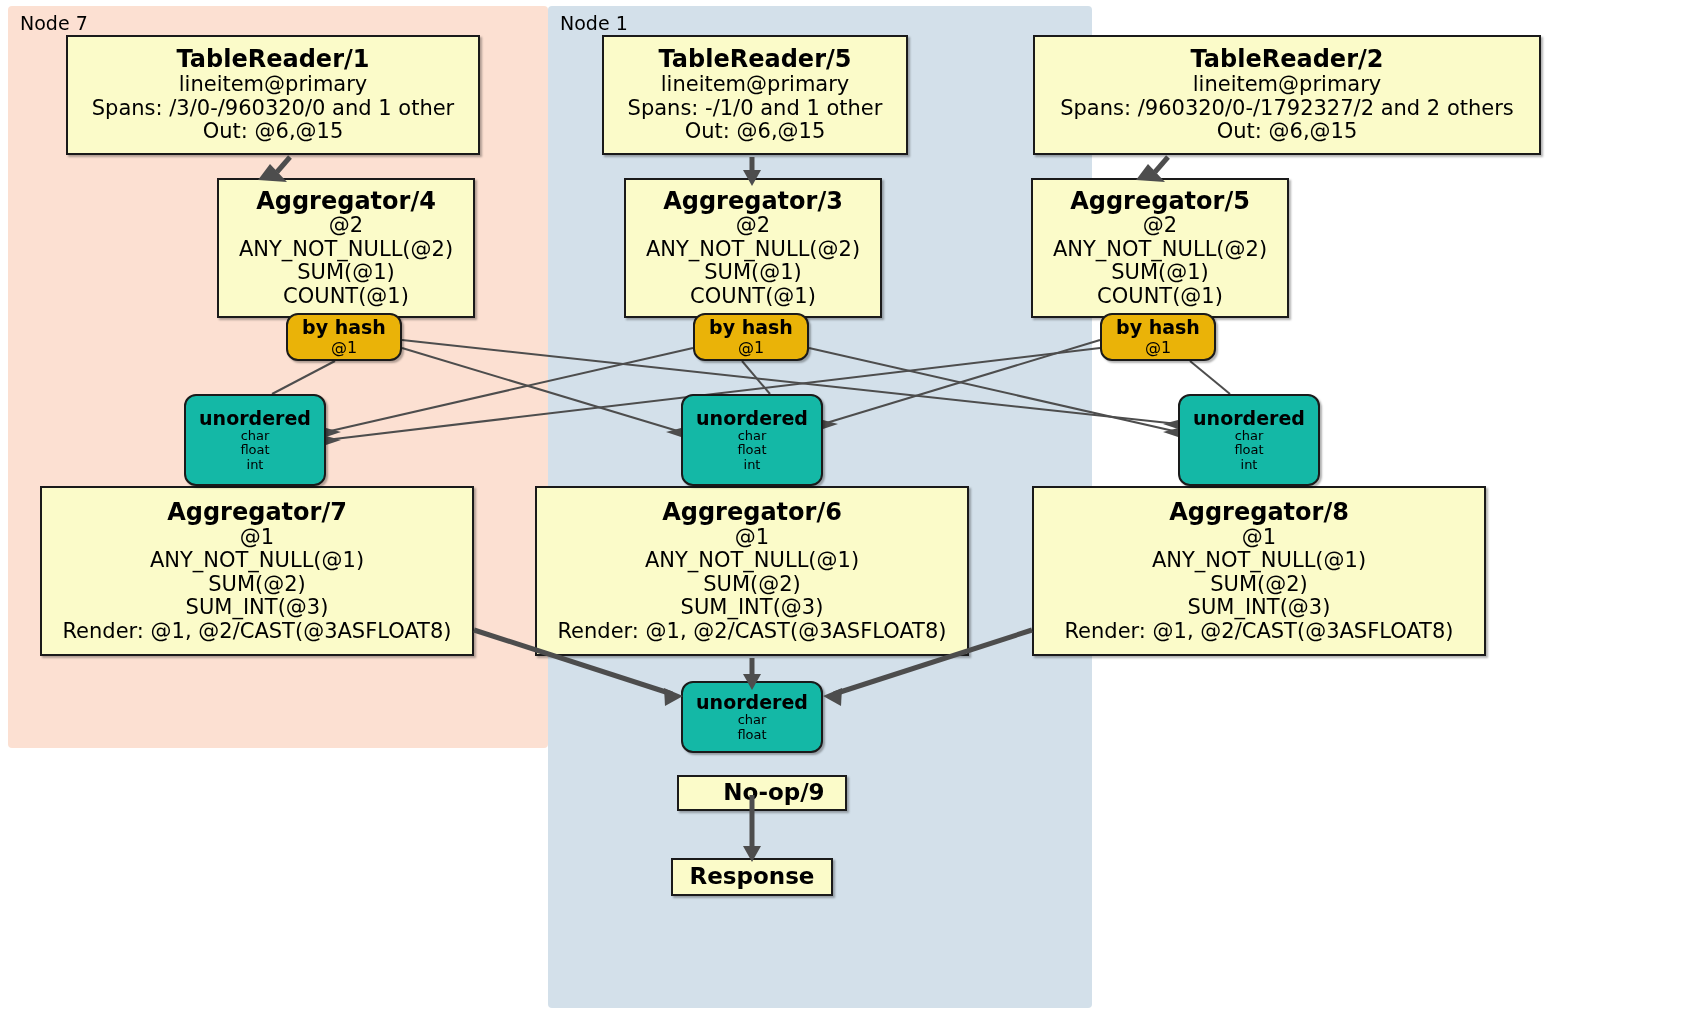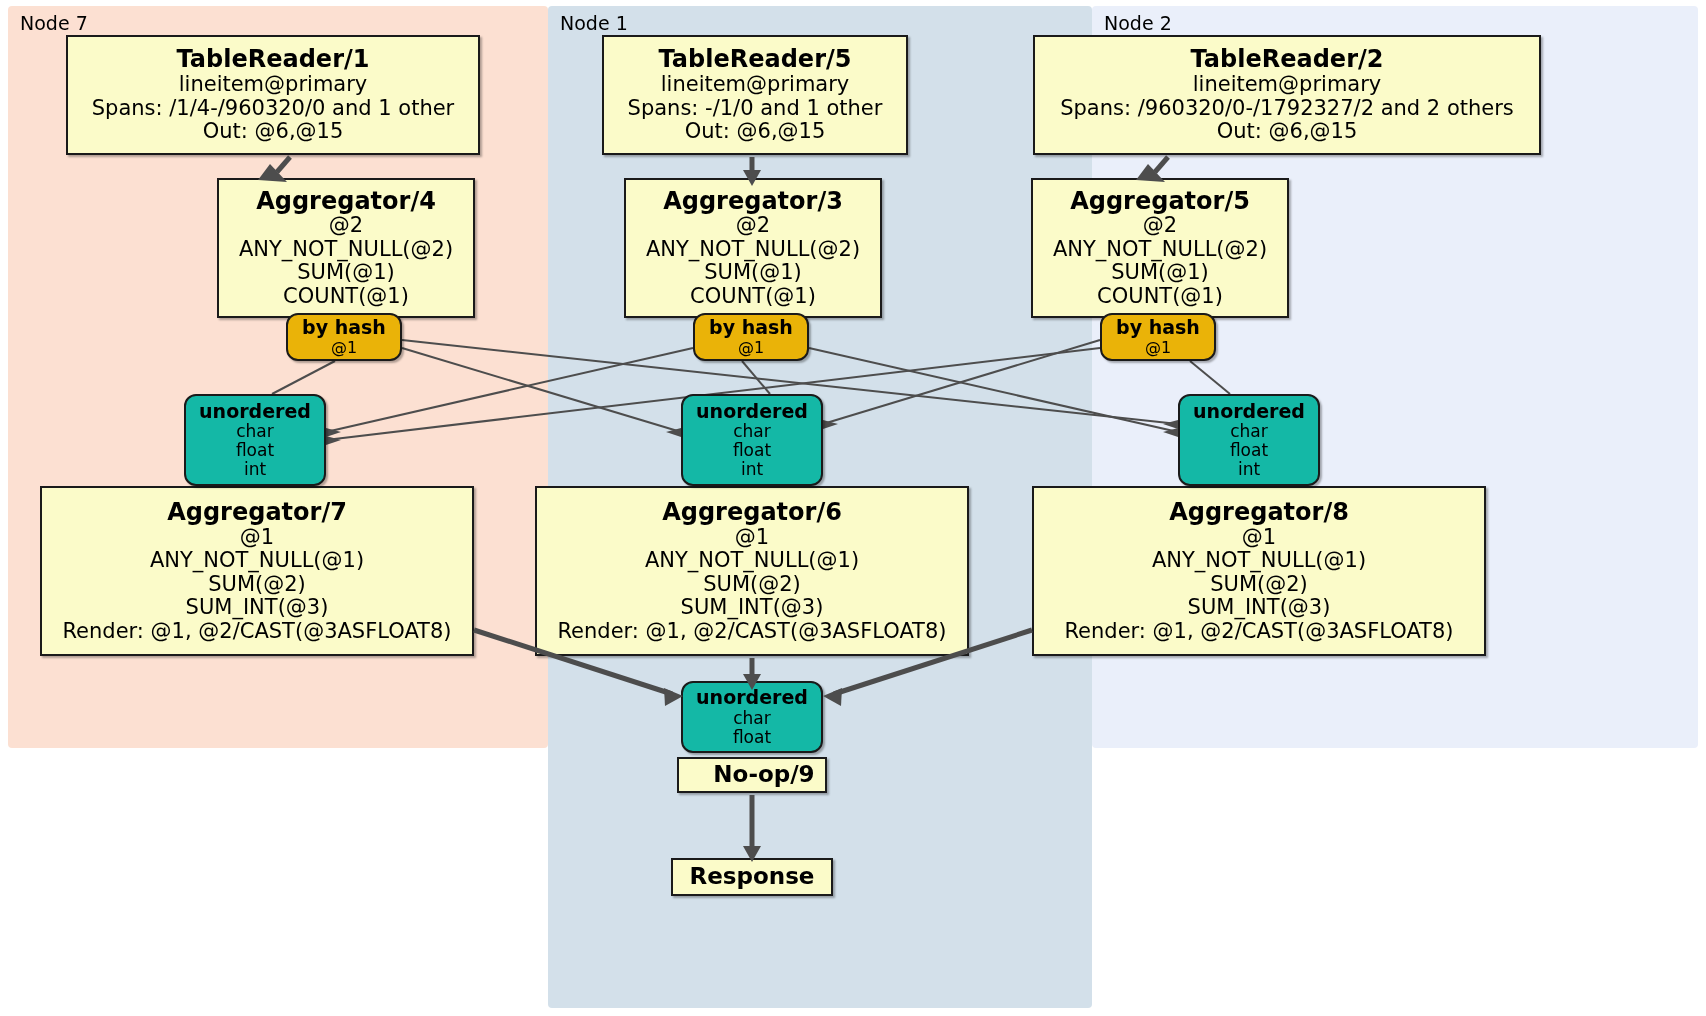--- a/index.html
+++ b/index.html
@@ -72,21 +72,21 @@
     white-space: nowrap;
   }
   .detail {
     font-size: 21px;
     color: #000;
     white-space: nowrap;
   }
   .router-hash .title { font-size: 19px; }
   .router-hash .detail { font-size: 16px; }
   .router-unordered .title { font-size: 19px; }
-  .router-unordered .detail { font-size: 17px; }
+  .router-unordered .detail { font-size: 13px; }
   .small-title { font-size: 23px; }
   svg.edges {
     position: absolute;
     top: 0;
     left: 0;
     width: 1706px;
     height: 1016px;
     pointer-events: none;
   }
   svg.edges.thin { z-index: 7; }
@@ -95,23 +95,20 @@
 </head>
 <body>
 
 <div id="canvas">
 
   <div class="panel" id="panel-node3" style="left: 8px; top: 6px; width: 540px; height: 742px; background: rgb(252, 224, 210);">
     <span class="panel-label">Node 7</span>
   </div>
   <div class="panel" id="panel-node1" style="left: 548px; top: 6px; width: 544px; height: 1002px; background: rgb(211, 224, 234);">
     <span class="panel-label">Node 1</span>
-  </div>
-  <div class="panel" id="panel-node2" style="left: 1092px; top: 6px; width: 606px; height: 742px; background: rgb(234, 239, 250);">
-    <span class="panel-label">Node 2</span>
   </div>
 
   <svg class="edges thin" viewBox="0 0 1706 1016">
     <g stroke="#4d4d4d" stroke-width="2" fill="none">
 
       <path d="M335,361 L272,394"></path>
       <path d="M402,348 L681,432"></path>
       <path d="M402,340 L1178,424"></path>
 
       <path d="M742,361 L770,394"></path>
@@ -149,21 +146,21 @@
       <polygon points="664,688 683,696 665,706"></polygon>
       <polygon points="743,674 761,674 752,690"></polygon>
       <polygon points="842,688 823,696 841,706"></polygon>
       <polygon points="743,846 761,846 752,862"></polygon>
     </g>
   </svg>
 
   <div class="box proc" id="b-tablereader1" style="left: 66px; top: 35px; width: 414px; height: 120px;">
     <div class="title">TableReader/1</div>
     <div class="detail">lineitem@primary</div>
-    <div class="detail">Spans: /1/4-/960320/0 and 1 other</div>
+    <div class="detail">Spans: /3/0-/960320/0 and 1 other</div>
     <div class="detail">Out: @6,@15</div>
   </div>
 
   <div class="box proc" id="b-aggregator4" style="left: 217px; top: 178px; width: 258px; height: 140px;">
     <div class="title">Aggregator/4</div>
     <div class="detail">@2</div>
     <div class="detail">ANY_NOT_NULL(@2)</div>
     <div class="detail">SUM(@1)</div>
     <div class="detail">COUNT(@1)</div>
   </div>
@@ -224,21 +221,21 @@
     <div class="detail">SUM_INT(@3)</div>
     <div class="detail">Render: @1, @2/CAST(@3ASFLOAT8)</div>
   </div>
 
   <div class="box router-unordered" id="b-unordered-final" style="left: 681px; top: 681px; width: 142px; height: 72px;">
     <div class="title">unordered</div>
     <div class="detail">char</div>
     <div class="detail">float</div>
   </div>
 
-  <div class="box proc" id="b-noop9" style="left: 677px; top: 757px; width: 150px; height: 36px; padding-left: 24px;">
+  <div class="box proc" id="b-noop9" style="left: 677px; top: 775px; width: 170px; height: 36px; padding-left: 24px;">
     <div class="title small-title">No-op/9</div>
   </div>
 
   <div class="box proc" id="b-response" style="left: 671px; top: 858px; width: 162px; height: 38px;">
     <div class="title small-title">Response</div>
   </div>
 
   <div class="box proc" id="b-tablereader2" style="left: 1033px; top: 35px; width: 508px; height: 120px;">
     <div class="title">TableReader/2</div>
     <div class="detail">lineitem@primary</div>

